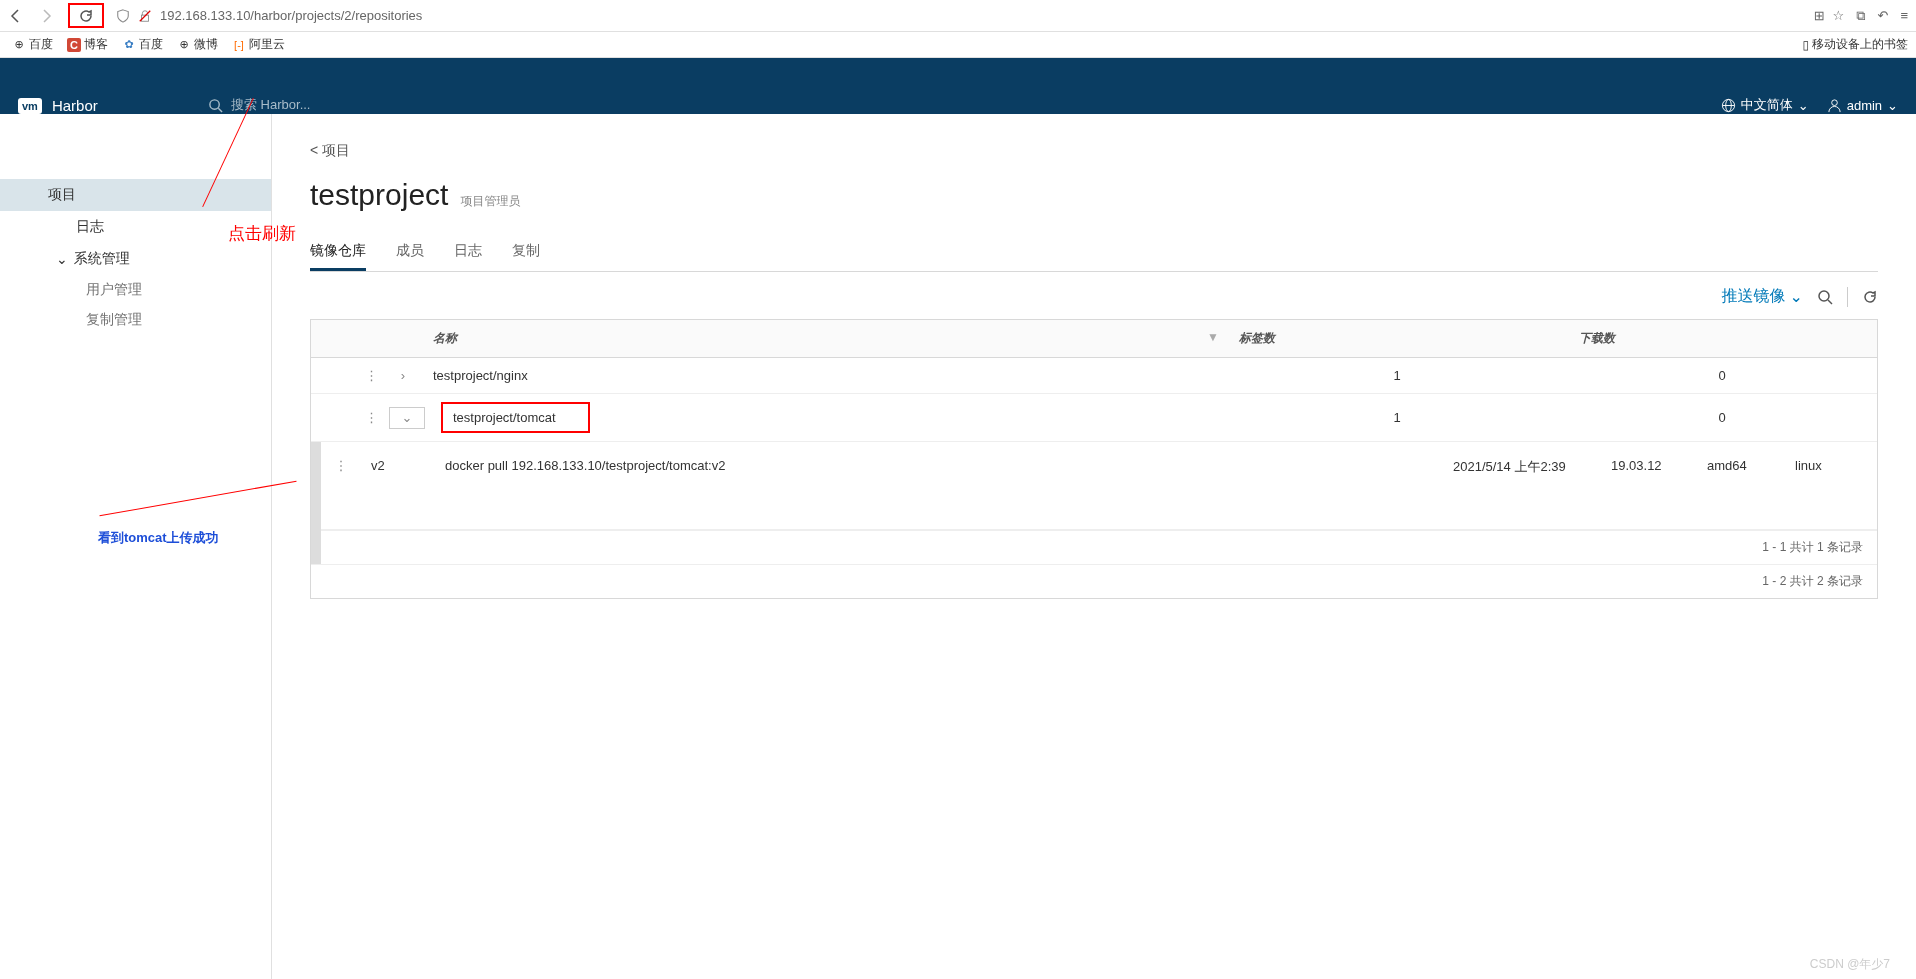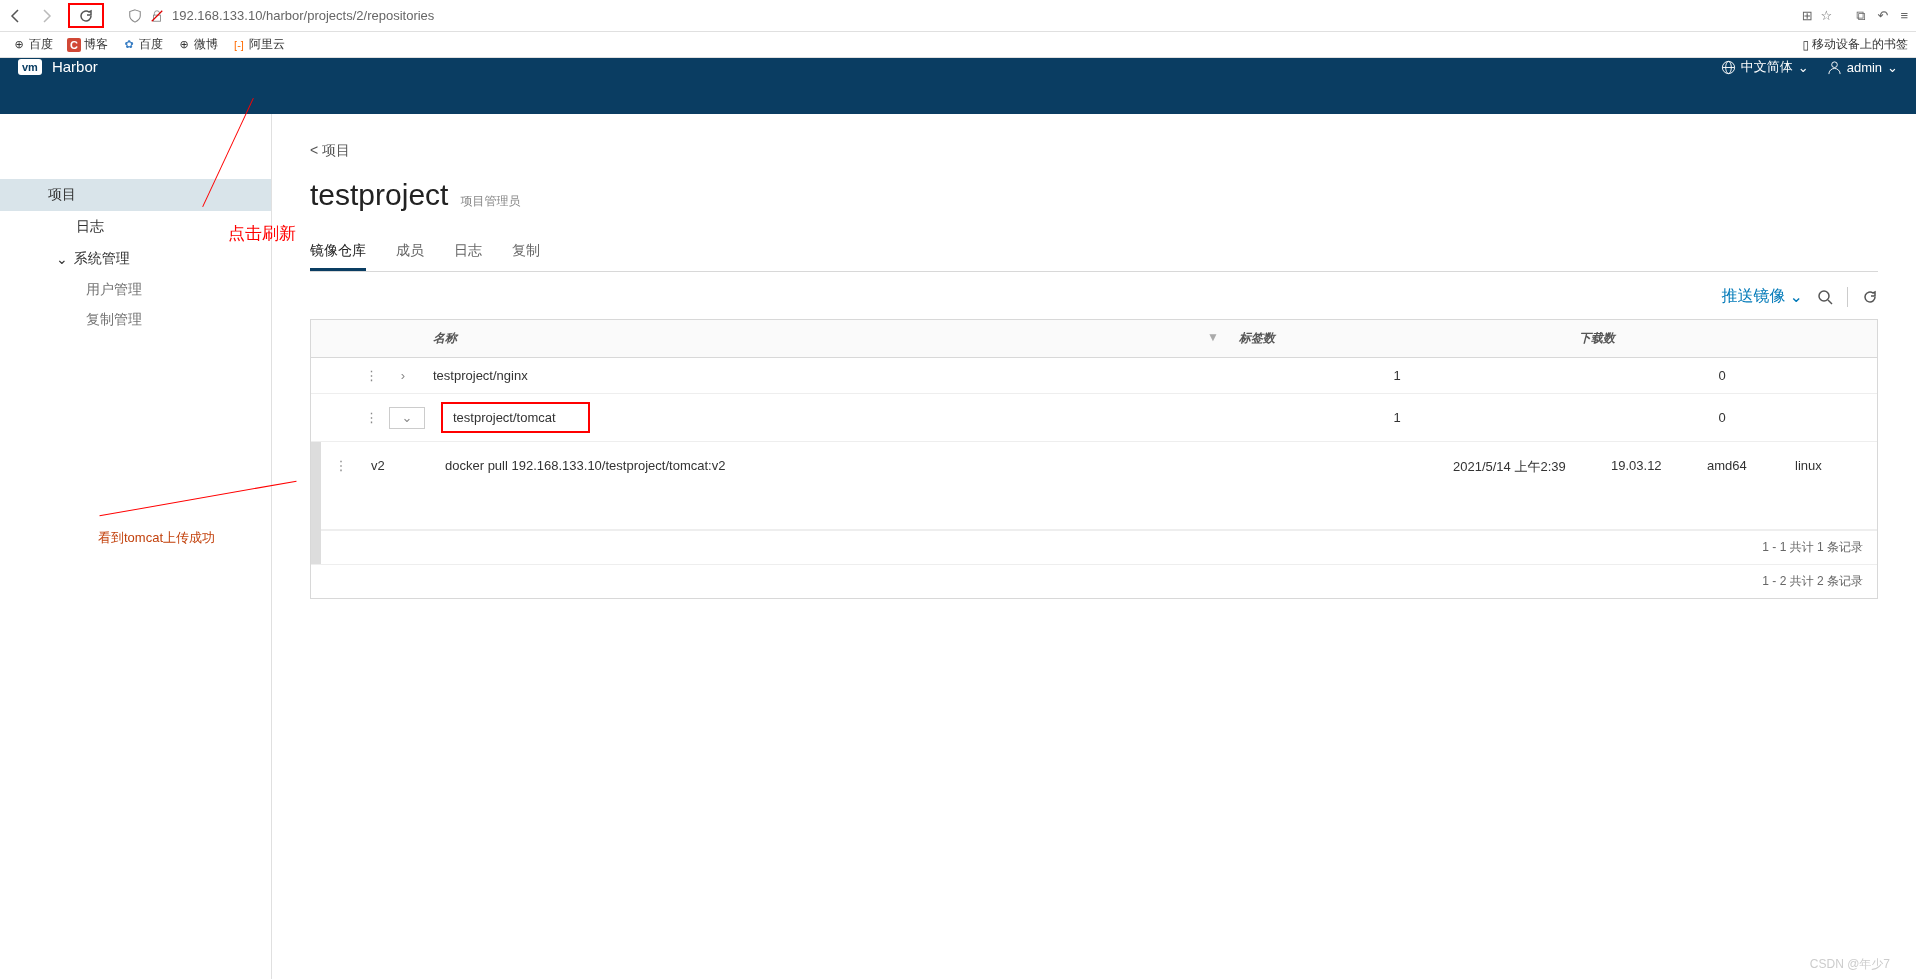--- a/index.html
+++ b/index.html
@@ -1,37 +1,37 @@
 <!DOCTYPE html>
 <html><head>
   <meta charset="utf-8">
   <style>
     * { margin: 0; padding: 0; box-sizing: border-box; font-family: -apple-system, BlinkMacSystemFont, "Segoe UI", sans-serif; }
     body { background: #fff; font-size: 13px; color: #333; }
     
     
-    .browser-bar { height: 32px; display: flex; align-items: center; padding: 0 8px; gap: 12px; border-bottom: 1px solid #e0e0e0; }
+    .browser-bar { height: 32px; display: flex; align-items: center; padding: 0 8px; border-bottom: 1px solid #e0e0e0; }
     .nav-arrows { display: flex; gap: 14px; align-items: center; color: #555; }
     .nav-arrows svg { width: 16px; height: 16px; }
     .refresh-box { border: 2px solid red; padding: 2px 8px; }
     .url-bar { flex: 1; display: flex; align-items: center; gap: 8px; padding: 0 12px; color: #666; }
     .url-text { flex: 1; }
     .url-right { display: flex; gap: 12px; color: #666; }
     
     
     .bookmarks-bar { height: 26px; display: flex; align-items: center; padding: 0 8px; gap: 6px; border-bottom: 1px solid #e0e0e0; font-size: 12px; }
     .bookmark-item { display: flex; align-items: center; gap: 3px; color: #333; cursor: pointer; padding: 2px 4px; }
     .bm-icon { width: 14px; height: 14px; display: inline-flex; align-items: center; justify-content: center; font-size: 11px; }
     .bm-c { background: #d14836; color: #fff; font-weight: bold; border-radius: 2px; }
     .bm-orange { color: #ff6a00; }
     .bm-blue { color: #3b7fc4; }
     .mobile-bookmark { margin-left: auto; display: flex; align-items: center; gap: 3px; }
     
     
-    .harbor-header { height: 56px; background: #0a3d62; color: #fff; display: flex; align-items: flex-start; padding: 0 18px; }
+    .harbor-header { height: 56px; background: #0a3d62; color: #fff; display: flex; align-items: flex-end; padding: 0 18px; }
     .harbor-logo { display: flex; align-items: center; gap: 10px; width: 190px; }
     .logo-box { background: #fff; color: #0a3d62; font-weight: bold; font-size: 11px; padding: 2px 4px; border-radius: 3px; }
     .harbor-name { font-size: 15px; }
     .search-box { display: flex; align-items: center; gap: 8px; color: #a8bcc9; flex: 1; }
     .header-right { display: flex; gap: 18px; align-items: center; margin-left: auto; color: #fff; }
     .header-item { display: flex; align-items: center; gap: 5px; cursor: pointer; }
     
     
     .main-layout { display: flex; height: calc(100vh - 114px); }
     .sidebar { width: 272px; border-right: 1px solid #e0e0e0; padding-top: 65px; }
@@ -93,21 +93,21 @@
     .sth-arch { width: 88px; }
     .sth-os { width: 92px; }
     
     .sub-row { display: flex; border-bottom: 1px solid #eee; min-height: 88px; align-items: flex-start; padding-top: 12px; }
     .std { padding: 4px 10px; font-size: 13px; }
     
     .sub-footer, .table-footer { text-align: right; padding: 8px 14px; font-size: 12px; color: #666; border-top: 1px solid #eee; }
     
     
     .anno1 { position: absolute; top: 108px; left: -54px; color: red; font-size: 17px; margin-left: 10px; }
-    .anno2 { position: absolute; top: 415px; left: -174px; color: #c2410c; font-size: 13px; }
+    .anno2 { position: absolute; top: 415px; left: -174px; color: #1d4ed8; font-size: 13px; font-weight: bold; }
     .arrow-line1 { position: absolute; border-top: 1px solid red; width: 120px; transform: rotate(-65deg); top: 38px; left: -104px; pointer-events: none; }
     .arrow-line2 { position: absolute; border-top: 1px solid red; width: 200px; transform: rotate(-10deg); top: 384px; left: -174px; pointer-events: none; }
     
     .watermark { position: fixed; bottom: 6px; right: 26px; color: #ccc; font-size: 12px; }
     
     svg { display: inline-block; vertical-align: middle; }
   </style>
 </head>
 <body>
 
@@ -167,20 +167,27 @@
   <div class="mobile-bookmark">
       <span>▯</span>
       <span>移动设备上的书签</span>
     </div>
 </div>
 
 <div class="harbor-header">
   <div class="harbor-logo">
     <span class="logo-box">vm</span>
     <span class="harbor-name">Harbor</span>
+  </div>
+  <div class="search-box">
+    <svg width="15" height="15" viewBox="0 0 16 16">
+        <circle cx="7" cy="7" r="5" stroke="#a8bcc9" fill="none" stroke-width="1.5"></circle>
+        <line x1="11" y1="11" x2="15" y2="15" stroke="#a8bcc9" stroke-width="1.5"></line>
+      </svg>
+    <span>搜索 Harbor...</span>
   </div>
   <div class="header-right">
     <div class="header-item">
       <svg width="15" height="15" viewBox="0 0 16 16">
           <circle cx="8" cy="8" r="6.5" stroke="#fff" fill="none"></circle>
           <ellipse cx="8" cy="8" rx="3" ry="6.5" stroke="#fff" fill="none"></ellipse>
           <line x1="1.5" y1="8" x2="14.5" y2="8" stroke="#fff"></line>
         </svg>
       <span>中文简体</span>
       <span>⌄</span>

